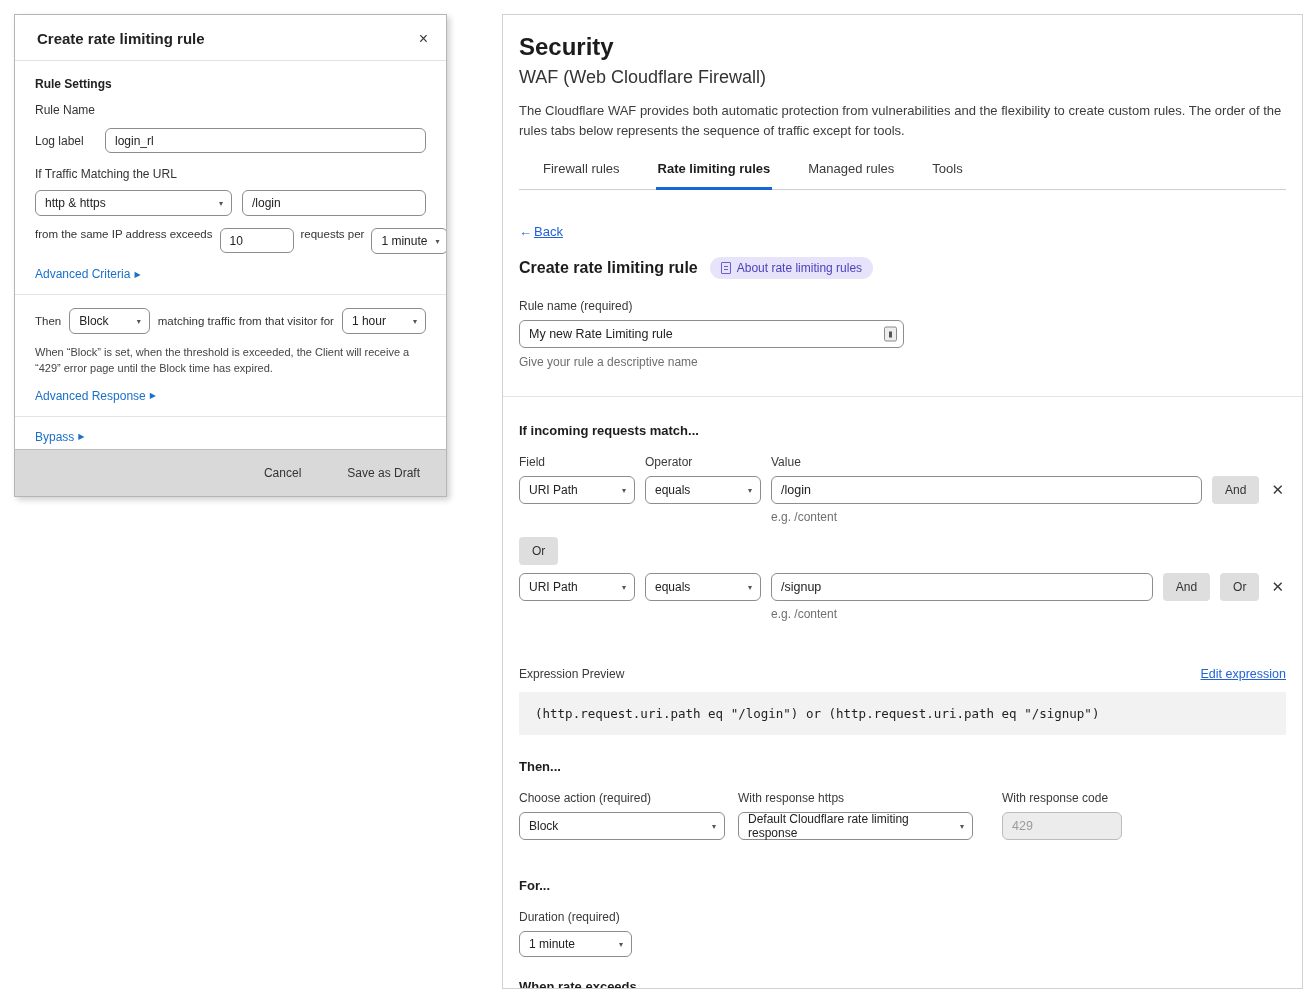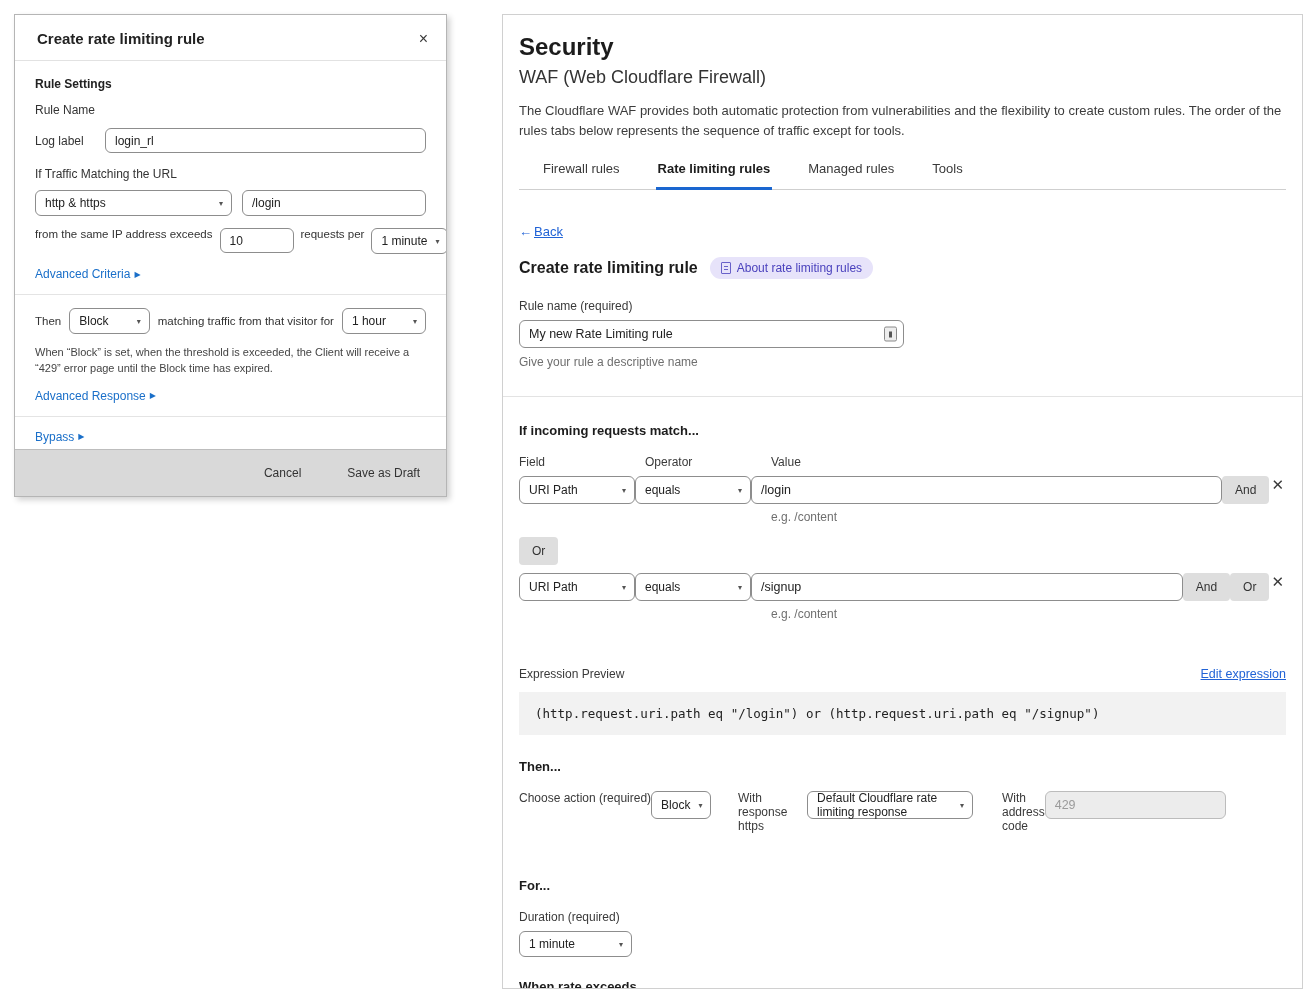--- a/index.html
+++ b/index.html
@@ -91,39 +91,39 @@
     font-size:12.5px; color:#222; font-family:"Liberation Sans", sans-serif; background:#fff; outline:none;
   }
   .inp:disabled { background:#ececec; color:#9b9b9b; border-color:#bcbcbc; }
   .rule-name-wrap { position:relative; width:385px; }
   .rule-name-wrap .inp { width:100%; padding-right:28px; }
   .p-hr { border:none; border-top:1px solid #e3e3e3; margin:27px -16px 26px; }
   .sec-heading { font-size:13px; font-weight:700; color:#1c1c1c; margin-bottom:17px; }
   .cols-header { display:flex; gap:10px; margin-bottom:7px; font-size:12px; color:#3a3a3a; }
   .col-field-w { width:116px; flex:0 0 116px; }
   .col-op-w { width:116px; flex:0 0 116px; }
-  .cond-row { display:flex; align-items:flex-start; gap:0; }
+  .cond-row { display:flex; align-items:center; gap:10px; }
   .cond-row .sel { height:28px; }
   .cond-row .value-inp { flex:1; }
   .gbtn {
     background:#dedede; border:none; border-radius:4px; padding:8px 13px;
     font-size:12px; color:#333; font-family:inherit; line-height:1;
   }
   .x-btn { background:none; border:none; font-size:15px; color:#3a3a3a; padding:0 2px; font-family:inherit; }
   .cond-helper { font-size:12px; color:#6f6f6f; margin:6px 0 0 252px; }
   .or-connector { margin:13px 0 8px; }
   .expr-head { display:flex; justify-content:space-between; align-items:center; margin:46px 0 11px; }
   .expr-label { font-size:12px; color:#3a3a3a; }
   .edit-link { font-size:12.5px; color:#2163d6; text-decoration:underline; }
   .code {
     background:#f2f2f2; padding:14px 16px; font-family:"DejaVu Sans Mono", monospace;
     font-size:12.5px; color:#222; white-space:pre-wrap; margin-bottom:24px;
   }
   .group-row { display:flex; gap:13px; }
-  .group { display:flex; flex-direction:row; }
+  .group { display:flex; flex-direction:column; }
   .w206 { width:206px; } .w235 { width:235px; } .w120 { width:120px; }
   .w113 { width:113px; }
   .sel.block-sel, .group .sel { height:28px; }
   .mt36 { margin-top:38px; } .mt22 { margin-top:22px; }
 </style>
 </head>
 <body>
 
 <div class="modal">
   <div class="modal-header">
@@ -300,21 +300,21 @@
       </span>
     </div>
     <div class="group w235">
       <span class="lbl">With response https</span>
       <span class="sel">
         <span>Default Cloudflare rate limiting response</span>
         <span class="caret">▾</span>
       </span>
     </div>
     <div class="group w120" style="margin-left:16px;">
-      <span class="lbl">With address code</span>
+      <span class="lbl">With response code</span>
       <input class="inp" disabled="" value="429" style="">
     </div>
   </div>
 
   <div class="sec-heading mt36">For...</div>
   <div class="lbl">Duration (required)</div>
   <span class="sel w113">
     <span>1 minute</span>
     <span class="caret">▾</span>
   </span>

